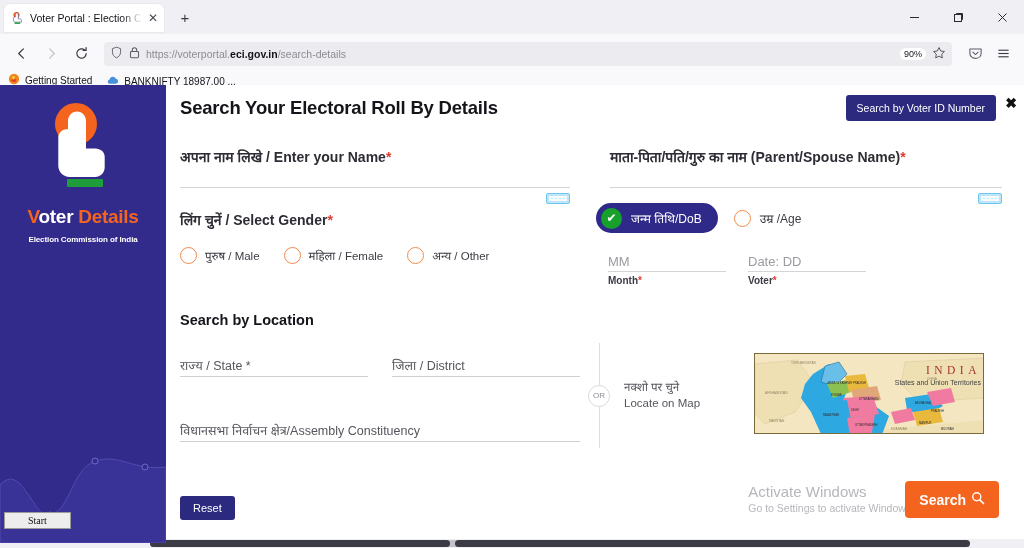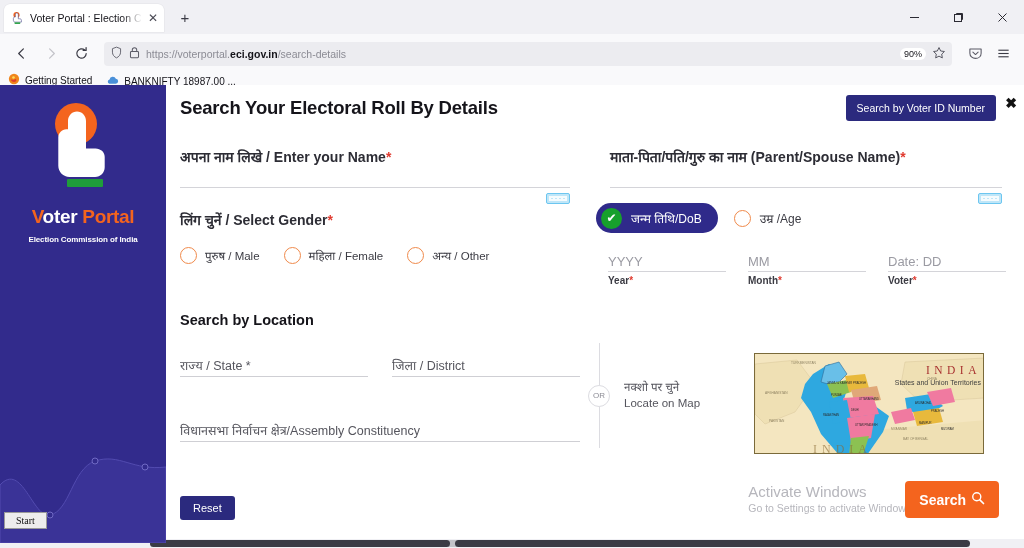--- a/index.html
+++ b/index.html
@@ -195,21 +195,21 @@
   .or-badge {
     width: 22px; height: 22px; border-radius: 50%; border: 1px solid #dcdce1;
     display: flex; align-items: center; justify-content: center;
     font-size: 8px; color: #8c8c95; background: #fff;
   }
   .locate-map {
     position: absolute; left: 458px; top: 295px; font-size: 11.5px;
     color: #55555d; line-height: 1.35; cursor: pointer;
   }
   .map-thumb {
-    position: absolute; left: 588px; top: 268px; width: 230px; height: 101px;
+    position: absolute; left: 588px; top: 268px; width: 230px; height: 81px;
     border: 1px solid #7a6a3a; overflow: hidden; cursor: pointer;
     background: #f2e2bb;
   }
 
   .reset-btn {
     position: absolute; left: 14px; top: 411px; background: #2b2a7e;
     color: #fff; border: none; font-size: 11px; padding: 6px 13px;
     border-radius: 3px; font-family: inherit; cursor: pointer;
   }
   .search-btn {
@@ -223,21 +223,21 @@
     position: absolute; right: 110px; top: 398px; text-align: left;
     color: #b6b6bc; pointer-events: none; user-select: none;
   }
   .activate-wm .l1 { font-size: 15px; }
   .activate-wm .l2 { font-size: 10.5px; margin-top: 2px; }
 
   
   .start-btn {
     position: absolute; left: 4px; bottom: 14px; z-index: 5;
     font-size: 10px; color: #111; background: #ededed;
-    border: 1px solid #9a9a9a; padding: 2px 11px;
+    border: 1px solid #9a9a9a; padding: 2px 23px;
     font-family: "Liberation Serif", serif;
   }
   .hscroll {
     position: absolute; left: 0; bottom: 0; width: 1024px; height: 9px;
     background: #f0f0f4;
   }
   .hscroll-thumb {
     position: absolute; left: 150px; top: 1px; width: 725px; height: 7px;
     background: #c3c3c9; border-radius: 4px;
   }
@@ -373,21 +373,21 @@
       </svg>
 
       <div class="logo-wrap">
         <div class="logo-mark">
           <svg width="110" height="105" viewBox="0 0 110 105">
             <circle cx="48" cy="25" r="21" fill="#f4641e"></circle>
             <path d="M40 22c0-5.2 4-9.4 9-9.4s9 4.2 9 9.4v27.5h9.5c5 0 9.2 3.6 9.2 8.2v10.6c0 5.4-4.3 9.7-9.6 9.7H41.5c-6.2 0-11.2-5-11.2-11.2V38.5c0-4.6 3.6-8.3 8-8.3H40z" fill="#ffffff"></path>
             <rect x="39" y="80" width="36" height="8" rx="1" fill="#1f9d3a"></rect>
           </svg>
         </div>
-        <div class="logo-text-1"><span class="v">V</span><span class="oter">oter</span> <span class="portal">Portal</span></div>
+        <div class="logo-text-1"><span class="v">V</span><span class="oter">oter</span> <span class="portal">Details</span></div>
         <div class="logo-text-2">Election Commission of India</div>
       </div>
 
       <div class="start-btn">Start</div>
     </div>
 
     <div class="content">
 
       <div class="page-title">Search Your Electoral Roll By Details</div>
       <button class="voterid-btn">Search by Voter ID Number</button>
@@ -430,24 +430,20 @@
             <span class="dob-pill-label">जन्म तिथि/DoB</span>
           </div>
           <div class="age-opt">
             <span class="radio-circle"></span>
             <span class="age-label">उम्र /Age</span>
           </div>
         </div>
       </div>
 
       <div class="date-row">
-        <div class="date-col">
-          <input class="underline-input" value="" placeholder="YYYY" style="">
-          <div class="date-sub"><span>Year</span><span class="req">*</span></div>
-        </div>
         <div class="date-col">
           <input class="underline-input" value="" placeholder="MM" style="">
           <div class="date-sub"><span>Month</span><span class="req">*</span></div>
         </div>
         <div class="date-col">
           <input class="underline-input" value="" placeholder="Date: DD" style="">
           <div class="date-sub"><span>Voter</span><span class="req">*</span></div>
         </div>
       </div>
 

